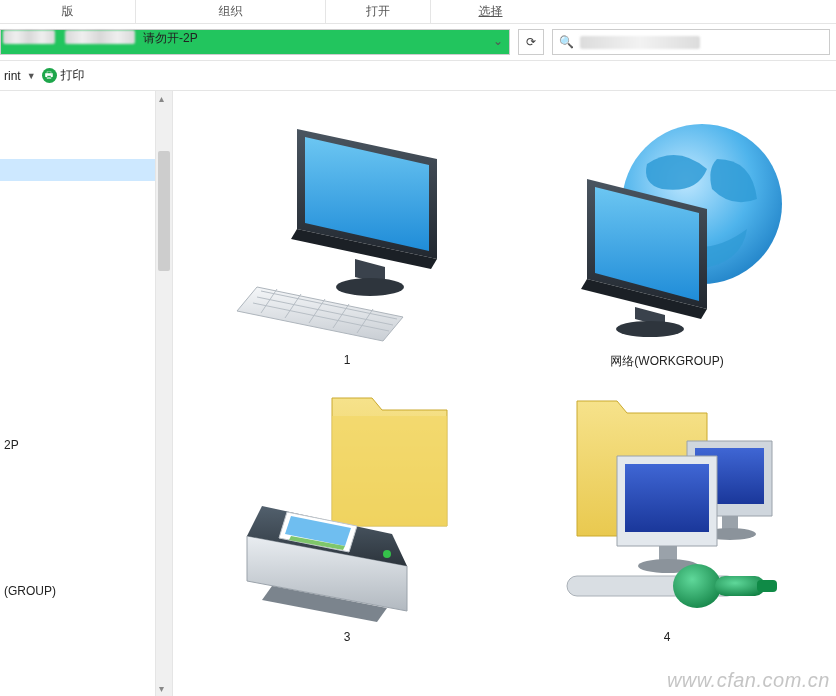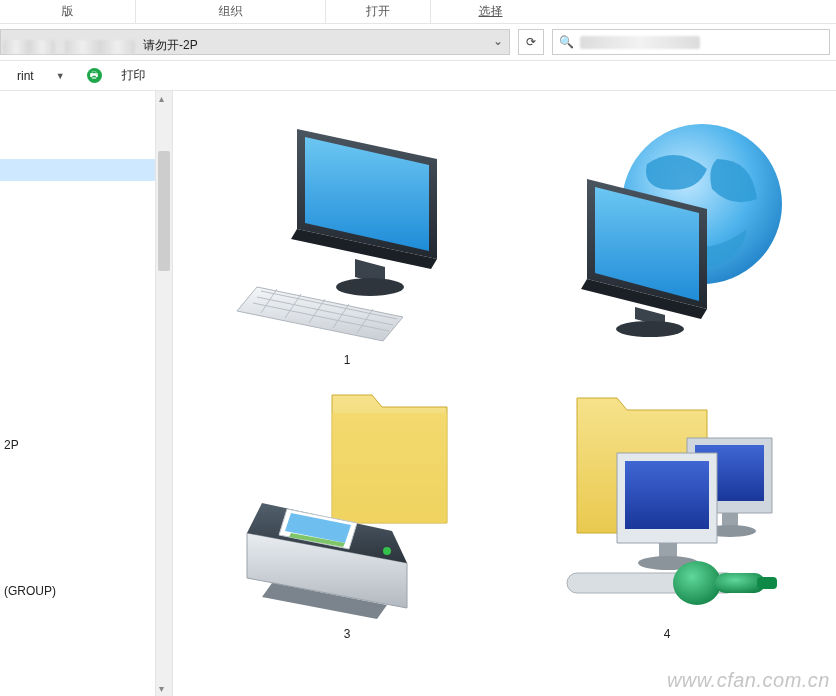--- a/index.html
+++ b/index.html
@@ -10,33 +10,33 @@
   .ribbon-group { flex: 0 0 auto; text-align: center; font-size: 12px; color: #555; padding: 3px 0 0; border-left: 1px solid #e5e5e5; }
   .ribbon-group:first-child { border-left: none; }
   .rg0 { width: 135px; }
   .rg1 { width: 190px; }
   .rg2 { width: 135px; }
   .rg3 { width: 105px; font-family: Liberation Serif, serif; }
   .rg4 { width: 120px; text-decoration: underline; }
 
   
   .addr-row { display: flex; align-items: center; height: 36px; padding: 6px 6px 6px 0; gap: 8px; }
-  .addr-bar { flex: 0 0 510px; height: 26px; border: 1px solid #ccc; background: #e5e5e5; display: flex; align-items: flex-end; position: relative; }
+  .addr-bar { flex: 0 0 510px; height: 26px; border: 1px solid #ccc; background: #22c55e; display: flex; align-items: flex-start; position: relative; }
   .addr-blur { height: 14px; background: linear-gradient(90deg,#d8d8d8,#efefef,#d8d8d8,#efefef,#d8d8d8); filter: blur(1.2px); border-radius: 2px; }
   .addr-blur.a { width: 52px; margin-left: 2px; }
   .addr-blur.b { width: 70px; margin-left: 10px; }
   .addr-text { margin-left: 8px; font-size: 12px; color: #222; }
   .addr-chev { position: absolute; right: 6px; top: 4px; color: #555; font-size: 12px; }
   .refresh-btn { width: 26px; height: 26px; border: 1px solid #ccc; display: flex; align-items: center; justify-content: center; color: #444; background: #fff; }
   .search-bar { flex: 1; height: 26px; border: 1px solid #ccc; background: #fff; display: flex; align-items: center; padding: 0 6px; gap: 6px; }
   .search-icon { color: #888; font-size: 12px; }
   .search-blur { flex: 0 0 120px; height: 13px; background: linear-gradient(90deg,#dcdcdc,#f2f2f2,#dcdcdc); filter: blur(1.1px); border-radius: 2px; }
 
   
-  .toolbar-row { display: flex; align-items: center; height: 30px; border-top: 1px solid #e5e5e5; padding-left: 17px; gap: 20px; }
+  .toolbar-row { display: flex; align-items: center; height: 30px; border-top: 1px solid #e5e5e5; padding-left: 4px; gap: 4px; }
   .tool-txt { font-size: 12px; color: #222; }
   .tool-dd { color: #555; font-size: 9px; padding: 0 2px; }
   .green-circ { width: 15px; height: 15px; border-radius: 50%; background: #1ea64b; display: inline-flex; align-items: center; justify-content: center; color: #fff; font-size: 9px; }
 
   
   .main { display: flex; height: calc(696px - 24px - 36px - 30px); border-top: 1px solid #e5e5e5; }
   .nav-pane { width: 173px; border-right: 1px solid #e5e5e5; background: #fff; position: relative; overflow: hidden; }
   .nav-scroll { width: 17px; height: 100%; position: absolute; right: 0; top: 0; background: #f0f0f0; border-left: 1px solid #e5e5e5; }
   .nav-scroll::before { content: "▴"; position: absolute; top: 2px; left: 3px; color: #888; font-size: 10px; }
   .nav-scroll::after  { content: "▾"; position: absolute; bottom: 2px; left: 3px; color: #888; font-size: 10px; }
@@ -174,20 +174,21 @@
             <path d="M170 50 q35 0 40 40 q-25 10 -45 -10 q-5 -20 5 -30 Z" fill="#2f9bd6" opacity="0.85"></path>
             <path d="M120 130 q40 20 80 -10 q-5 35 -50 40 q-30 0 -30 -30 Z" fill="#2f9bd6" opacity="0.8"></path>
 
             <polygon points="40,70 160,100 160,200 40,170" fill="url(#bez)"></polygon>
             <polygon points="48,78 152,104 152,192 48,164" fill="url(#scr2)"></polygon>
             <polygon points="40,170 160,200 154,210 34,180" fill="#1b2026"></polygon>
             <polygon points="88,198 118,206 118,218 88,210" fill="#3a424c"></polygon>
             <ellipse cx="103" cy="220" rx="34" ry="8" fill="#2e353d"></ellipse>
           </svg>
         </div>
+        <div class="label">网络(WORKGROUP)</div>
       </div>
 
       <div class="item">
         <div class="thumb">
           <svg viewBox="0 0 240 240">
             <defs>
               <linearGradient id="fold" x1="0" y1="0" x2="0" y2="1">
                 <stop offset="0" stop-color="#f6e28b"></stop>
                   <stop offset="1" stop-color="#e9c94f"></stop>
               </linearGradient>

